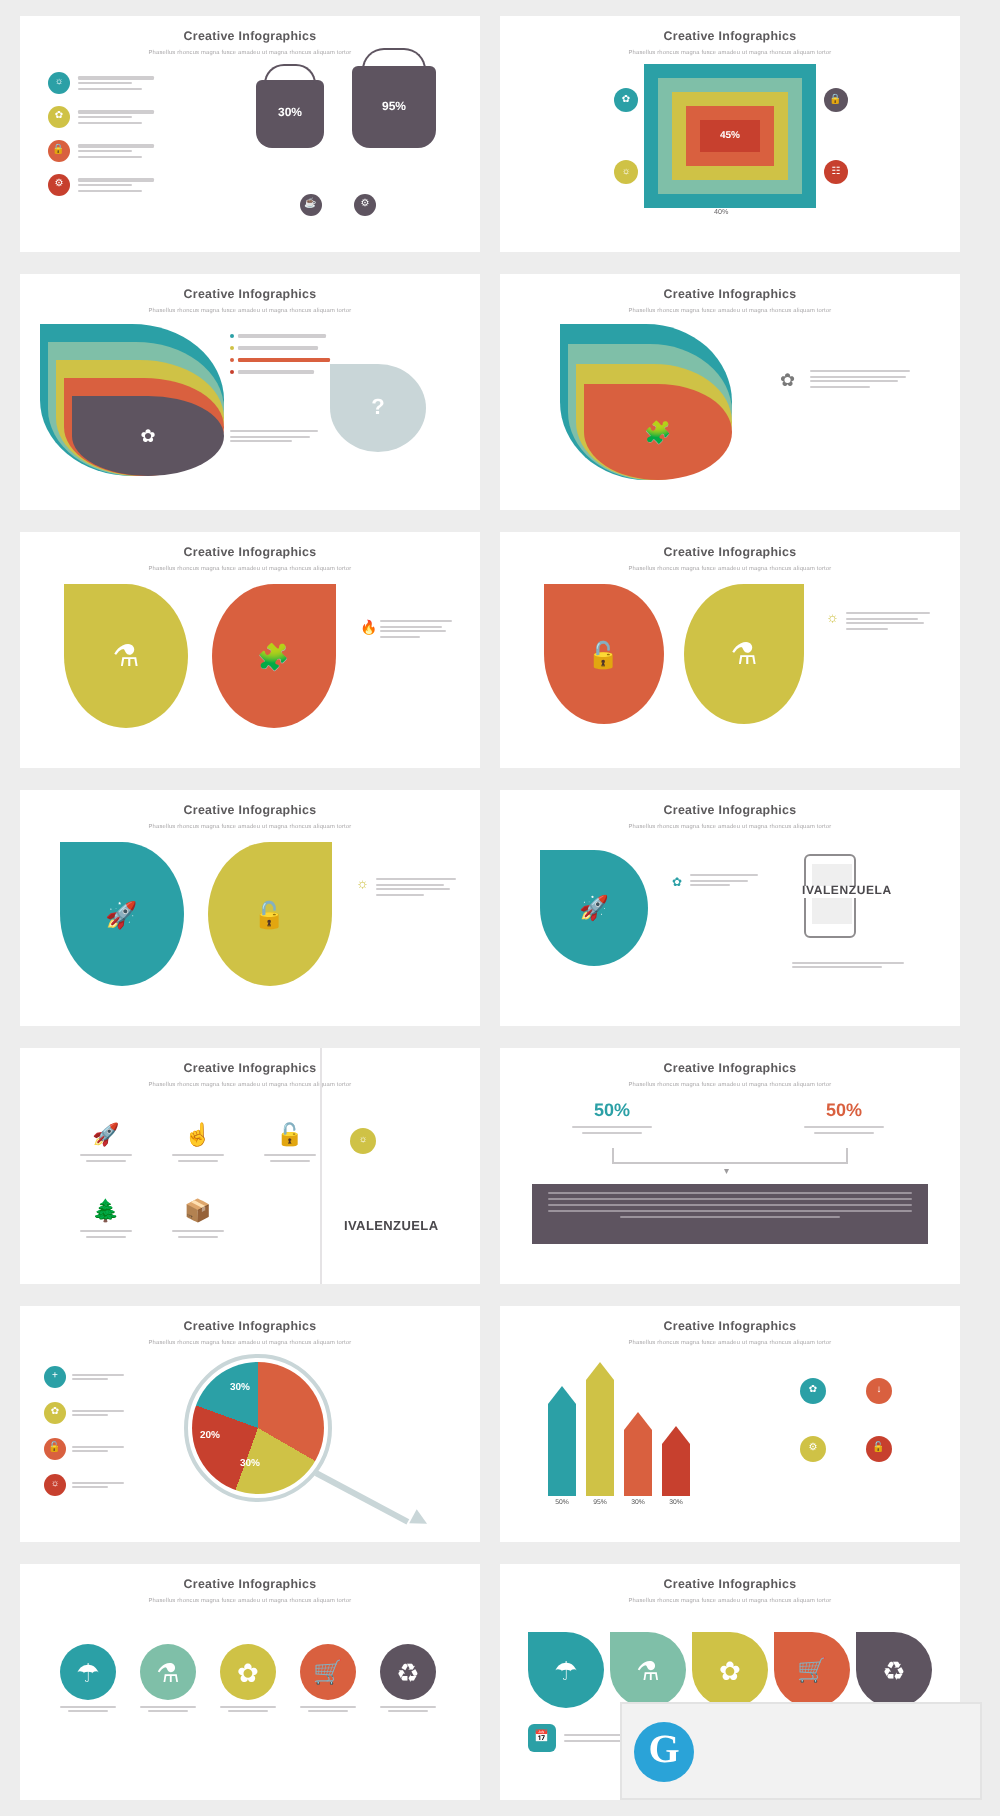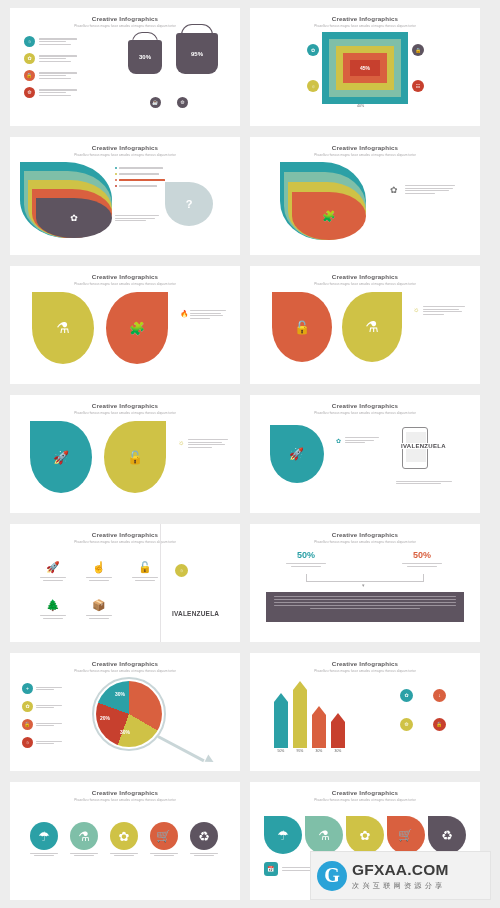--- a/index.html
+++ b/index.html
@@ -469,18 +469,14 @@
           <div class="tl sm" style="width:100%"></div>
             <div class="tl sm" style="width:80%"></div>
         </div>
       </div>
     </div>
 
   </div>
 
   <div class="watermark">
     <div class="wm-logo">G</div>
-    <div>
-      <div class="wm-main">GFXAA.COM</div>
-      <div class="wm-sub">次 兴 互 联 网 资 源 分 享</div>
-    </div>
   </div>
 </div>
 
 </body></html>

